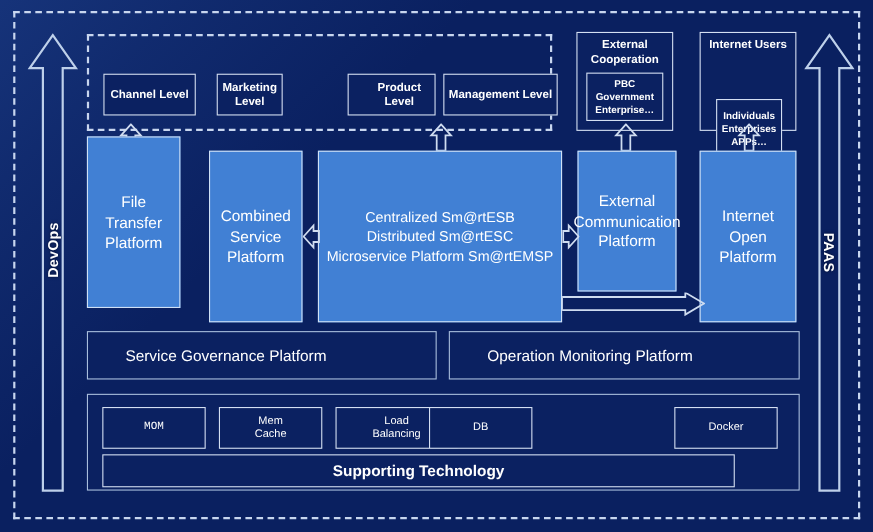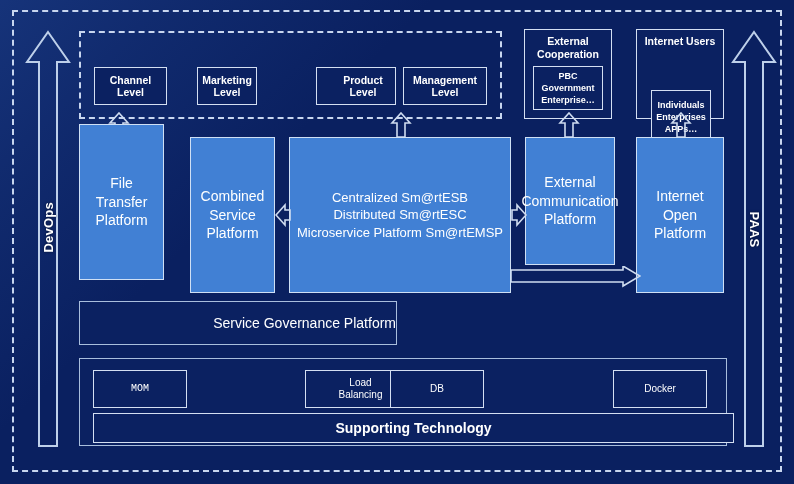--- a/index.html
+++ b/index.html
@@ -124,22 +124,23 @@
   
   .gov-box {
     position: absolute;
     top: 301px;
     height: 44px;
     border: 1.5px solid #a9bedd;
     box-sizing: border-box;
     background: #0b2161;
     display: flex;
     align-items: center;
-    justify-content: flex-end;
+    justify-content: flex-start;
     font-size: 14px;
+    padding-left: 34px;
   }
 
   
   .support-panel {
     position: absolute;
     left: 79px; top: 358px;
     width: 648px; height: 88px;
     border: 1.5px solid #a9bedd;
     box-sizing: border-box;
     background: #0b2161;
@@ -155,21 +156,21 @@
     justify-content: center;
     text-align: center;
     font-size: 10px;
     line-height: 1.2;
     background: #0b2161;
     white-space: pre-line;
   }
   .support-bar {
     position: absolute;
     left: 93px; top: 413px;
-    width: 641px; height: 30px;
+    width: 575px; height: 30px;
     border: 1.5px solid #d4dff2;
     box-sizing: border-box;
     background: #0b2161;
     display: flex;
     align-items: center;
     justify-content: center;
     font-size: 14px;
     font-weight: bold;
   }
 
@@ -193,30 +194,30 @@
 
   <div class="vert-arrow" id="paas-arrow">
     <svg viewBox="0 0 46 422" preserveAspectRatio="none">
       <polygon points="23,4 44,34 32,34 32,418 14,418 14,34 2,34" fill="none" stroke="#bed0ea" stroke-width="2"></polygon>
     </svg>
     <div class="vlabel">PAAS</div>
   </div>
 
   <div class="levels-dashed"></div>
 
-  <div class="level-box" style="left:94px; width:73px;">
+  <div class="level-box" style="left:94px; width:84px;">
     <span>Channel Level</span>
   </div>
   <div class="level-box" style="left:197px; width:60px;">
     <span>Marketing Level</span>
   </div>
   <div class="level-box" style="left:316px; width:80px;padding-left:14px;">
     <span>Product Level</span>
   </div>
-  <div class="level-box" style="left:403px; width:84px;">
+  <div class="level-box" style="left:403px; width:104px;">
     <span>Management Level</span>
   </div>
 
   <div class="ext-group" style="left:524px; width:88px; height:90px;">
     <div class="ext-title" style="white-space:pre-line;">External
 Cooperation</div>
     <div class="ext-inner" style="left:8px; top:36px; width:70px; height:44px; white-space:pre-line;">PBC Government
 Enterprise…</div>
   </div>
 
@@ -282,24 +283,29 @@
 
   <div class="conn" style="left:511px; top:266px;">
     <svg width="130" height="22" viewBox="0 0 130 22">
       <polygon points="0,4 112,4 112,0 129,10 112,20 112,16 0,16" fill="none" stroke="#cfdcf0" stroke-width="1.6"></polygon>
     </svg>
   </div>
 
   <div class="gov-box" style="left:79px; width:318px;">
     <span>Service Governance Platform</span>
   </div>
+  <div class="gov-box" style="left:408px; width:319px;">
+    <span>Operation Monitoring Platform</span>
+  </div>
 
   <div class="support-panel"></div>
 
   <div class="tech-box" style="left:93px; width:94px;font-family:Liberation Mono, monospace;">MOM</div>
+  <div class="tech-box" style="left:199px; width:94px;">Mem
+Cache</div>
   <div class="tech-box" style="left:305px; width:111px;">Load
 Balancing</div>
   <div class="tech-box" style="left:390px; width:94px;">DB</div>
   <div class="tech-box" style="left:613px; width:94px;">Docker</div>
 
   <div class="support-bar">
     <span>Supporting Technology</span>
   </div>
 
 </div>

